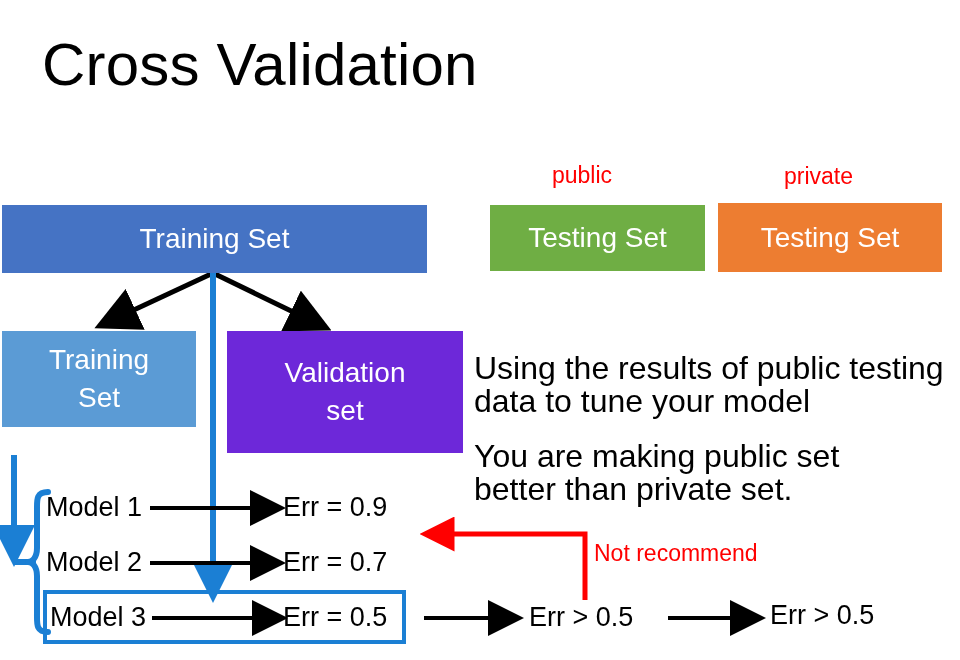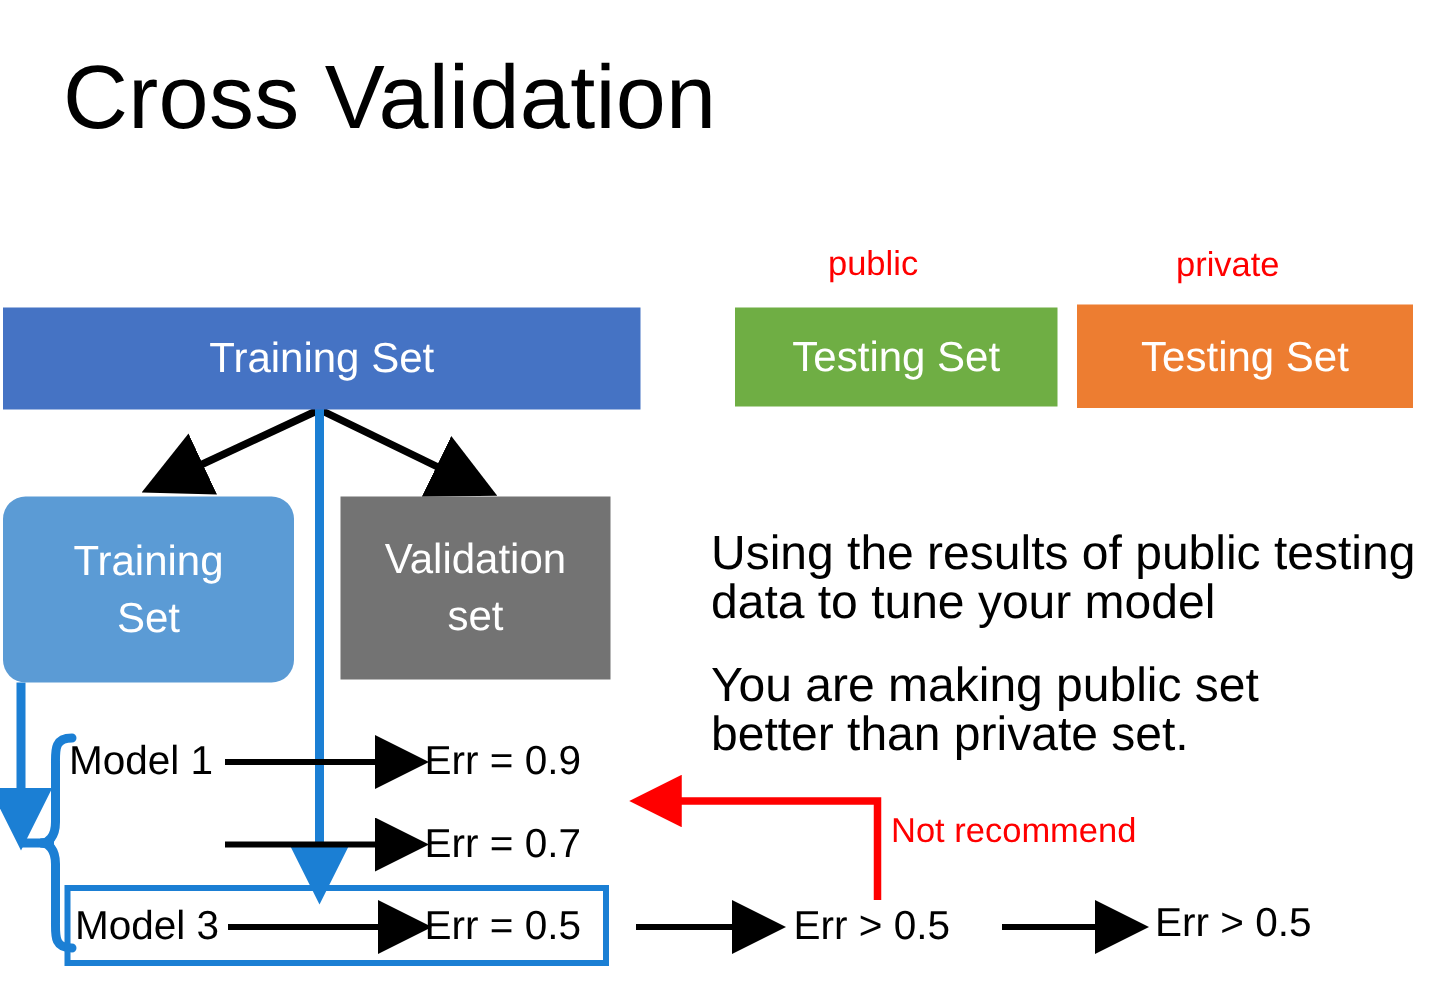--- a/index.html
+++ b/index.html
@@ -42,30 +42,29 @@
     box-sizing: border-box;
   }
   #training-set-box {
     left: 2px; top: 205px;
     width: 425px; height: 68px;
     background: #4573c4;
     font-size: 28px;
   }
   #sub-training-box {
     left: 2px; top: 331px;
-    width: 194px; height: 124px;
+    width: 194px; height: 96px;
     background: #5b9bd5;
     font-size: 28px;
     line-height: 38px;
-    border-radius: 15px;
   }
   #sub-validation-box {
     left: 227px; top: 331px;
-    width: 180px; height: 122px;
-    background: #737373;
+    width: 236px; height: 122px;
+    background: #6d28d9;
     font-size: 28px;
     line-height: 38px;
   }
   #public-testing-box {
     left: 490px; top: 205px;
     width: 215px; height: 66px;
     background: #6fae44;
     font-size: 28px;
   }
   #private-testing-box {
@@ -207,20 +206,21 @@
   <div class="abs box" id="public-testing-box">Testing Set</div>
 
   <div class="abs box" id="private-testing-box">Testing Set</div>
 
   <div class="abs red-label" id="public-label">public</div>
   <div class="abs red-label" id="private-label">private</div>
 
   <div class="abs model-label" id="model1-label">Model 1</div>
   <div class="abs err-label" id="err1-label">Err = 0.9</div>
 
+  <div class="abs model-label" id="model2-label">Model 2</div>
   <div class="abs err-label" id="err2-label">Err = 0.7</div>
 
   <div class="abs" id="model3-highlight"></div>
 
   <div class="abs model-label" id="model3-label">Model 3</div>
   <div class="abs err-label" id="err3-label">Err = 0.5</div>
 
   <div class="abs para" id="para1">Using the results of public testing
 data to tune your model</div>
   <div class="abs para" id="para2">You are making public set

